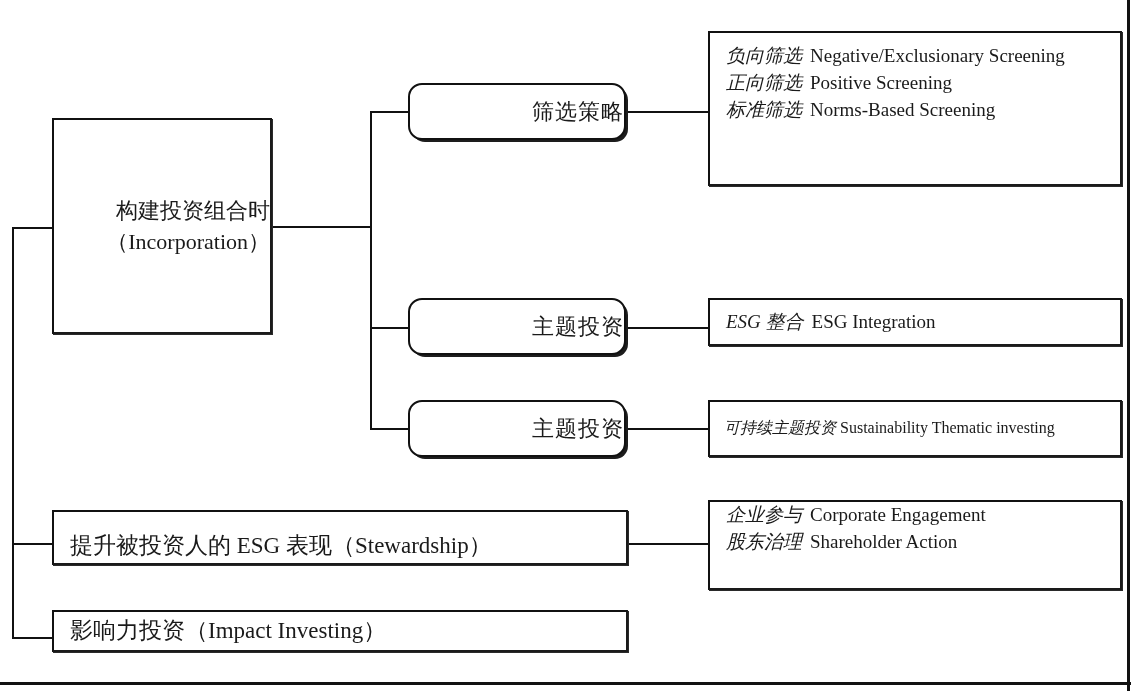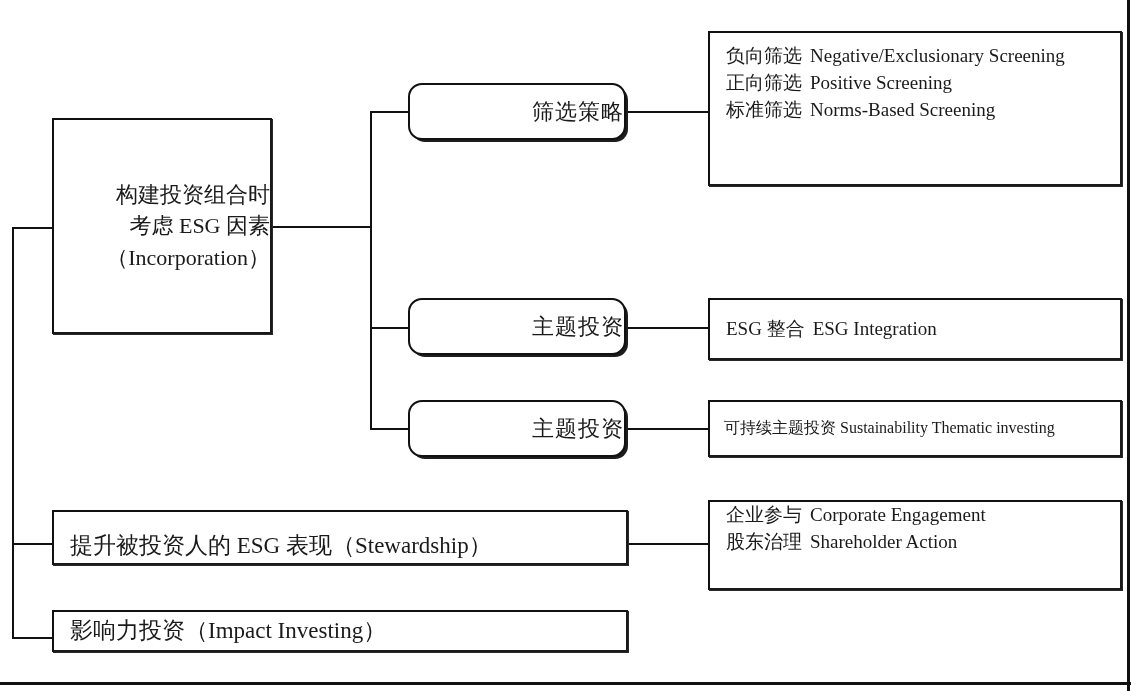--- a/index.html
+++ b/index.html
@@ -82,21 +82,21 @@
 
   
   .t-main   { font-size: 22px; }
   .t-pill   { font-size: 22px; letter-spacing: 1px; }
   .t-wide   { font-size: 23px; }
   .t-list   { font-size: 19px; }
   .t-single { font-size: 19px; }
   .t-thematic { font-size: 16px; }
 
   .row { white-space: nowrap; }
-  .cn { margin-right: 8px; }
+  .cn { margin-right: 8px; font-style: italic; }
   .list-row { display: block; }
   .pad-l { padding-left: 16px; }
   .pad-l-sm { padding-left: 14px; }
 </style>
 </head>
 <body>
 
 <div id="canvas">
 
   <div class="frame-right"></div>
@@ -117,21 +117,20 @@
   <div class="hline" style="left:370px; top:428px; width:40px;"></div>
 
   <div class="hline" style="left:626px; top:111px; width:84px;"></div>
   <div class="hline" style="left:626px; top:327px; width:84px;"></div>
   <div class="hline" style="left:626px; top:428px; width:84px;"></div>
   <div class="hline" style="left:626px; top:543px; width:84px;"></div>
 
   <div class="box sq" style="left:52px; top:118px; width:220px; height:216px;">
     <div class="box-text center t-main">
       <div class="row">构建投资组合时</div>
-      <div class="row">考虑 ESG 因素</div>
       <div class="row">（Incorporation）</div>
     </div>
   </div>
 
   <div class="box pill" style="left:408px; top:83px; width:218px; height:57px;">
     <div class="box-text center t-pill">筛选策略</div>
   </div>
 
   <div class="box pill" style="left:408px; top:298px; width:218px; height:57px;">
     <div class="box-text center t-pill">主题投资</div>
@@ -148,21 +147,21 @@
       </div>
       <div class="list-row row">
         <span class="cn">正向筛选</span><span>Positive Screening</span>
       </div>
       <div class="list-row row">
         <span class="cn">标准筛选</span><span>Norms-Based Screening</span>
       </div>
     </div>
   </div>
 
-  <div class="box sq" style="left:708px; top:298px; width:414px; height:62px;">
+  <div class="box sq" style="left:708px; top:298px; width:414px; height:48px;">
     <div class="box-text t-single pad-l">
       <div class="list-row row">
         <span class="cn">ESG 整合</span><span>ESG Integration</span>
       </div>
     </div>
   </div>
 
   <div class="box sq" style="left:708px; top:400px; width:414px; height:57px;">
     <div class="box-text t-thematic pad-l-sm">
       <div class="list-row row">

